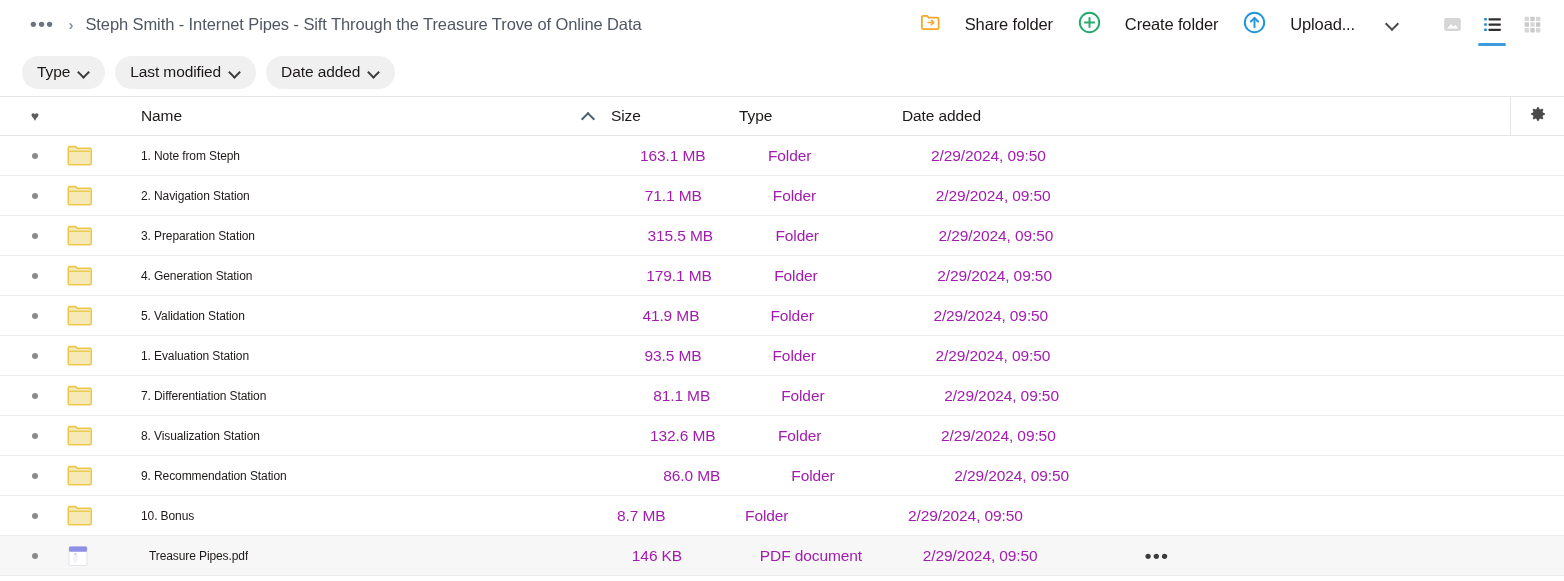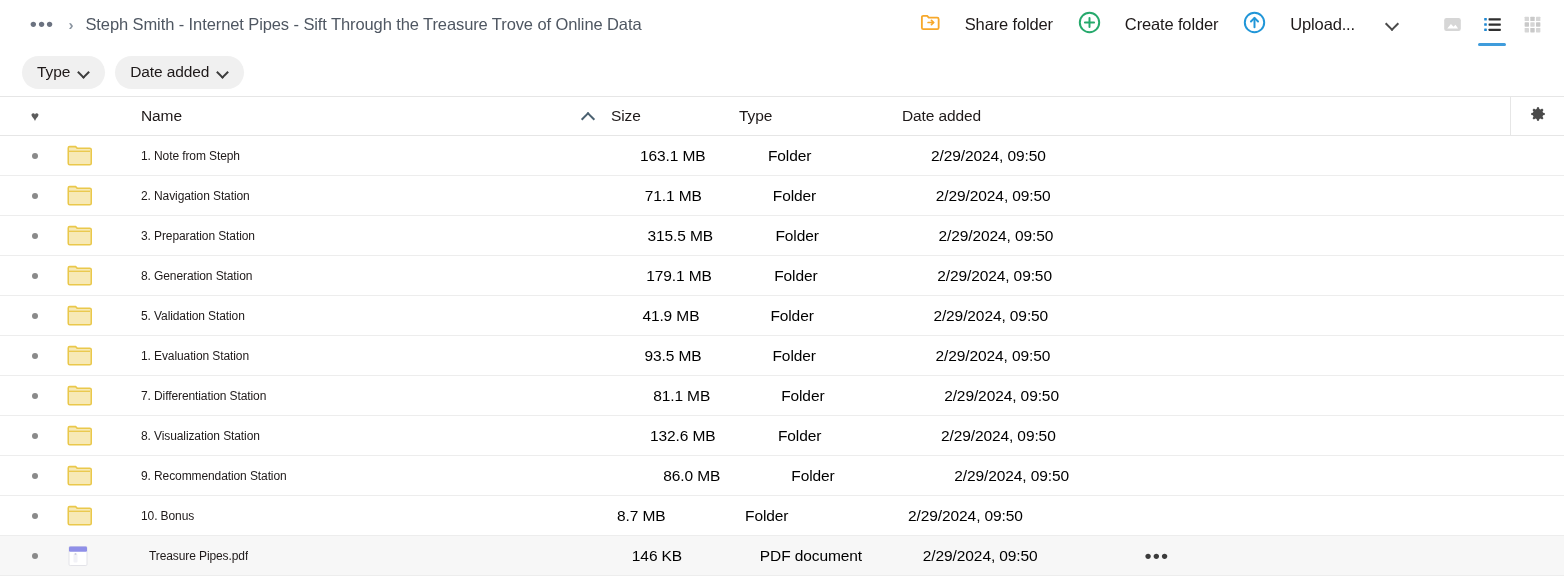--- a/index.html
+++ b/index.html
@@ -258,21 +258,21 @@
     border-left: 1px solid #e6e6e6;
     height: 40px;
   }
   .hdr-text {
     font-size: 15.5px;
     color: #1e1919;
     letter-spacing: -0.1px;
   }
   .cell-text {
     font-size: 15.5px;
-    color: #000000;
+    color: #a21caf;
     white-space: nowrap;
     letter-spacing: -0.1px;
   }
   .more-dots {
     font-size: 19px;
     color: #3c3c3c;
     letter-spacing: 1.5px;
     line-height: 10px;
     cursor: pointer;
     font-weight: 700;
@@ -366,20 +366,24 @@
       </div>
     </div>
   </div>
 
   <div class="filters">
     <button class="pill">
       <span>Type</span>
       <span class="chev"></span>
     </button>
     <button class="pill">
+      <span>Last modified</span>
+      <span class="chev"></span>
+    </button>
+    <button class="pill">
       <span>Date added</span>
       <span class="chev"></span>
     </button>
   </div>
 
   <div class="table">
 
     <div class="row header">
       <div class="c-fav">
         <span class="heart">♥</span>
@@ -482,21 +486,21 @@
           <div class="c-fav">
             <span class="dot"></span>
           </div>
           <div class="c-icon">
     <svg width="25" height="21" viewBox="0 0 26 22">
       <path d="M1.2 3.2a1.5 1.5 0 0 1 1.5-1.5h6.2l1.6 1.6h13.3a1.5 1.5 0 0 1 1.5 1.5v14.4a1.5 1.5 0 0 1-1.5 1.5H2.7a1.5 1.5 0 0 1-1.5-1.5V3.2z" fill="#f7e9b6" stroke="#eac84b" stroke-width="1.6"></path>
       <path d="M2 6.6h22" stroke="#eac84b" stroke-width="1.4"></path>
     </svg>
   </div>
           <div class="c-name" style="">
-            <span class="nametext">8. Generation Station</span>
+            <span class="nametext">4. Generation Station</span>
           </div>
           <div class="c-sort"></div>
           <div class="c-size"><span class="cell-text">179.1 MB</span></div>
           <div class="c-type"><span class="cell-text">Folder</span></div>
           <div class="c-date"><span class="cell-text">2/29/2024, 09:50</span></div>
           <div class="c-more">
             <span class="more-dots"></span>
           </div>
           <div class="c-gear" style="border-left:none;"></div>
         </div>

